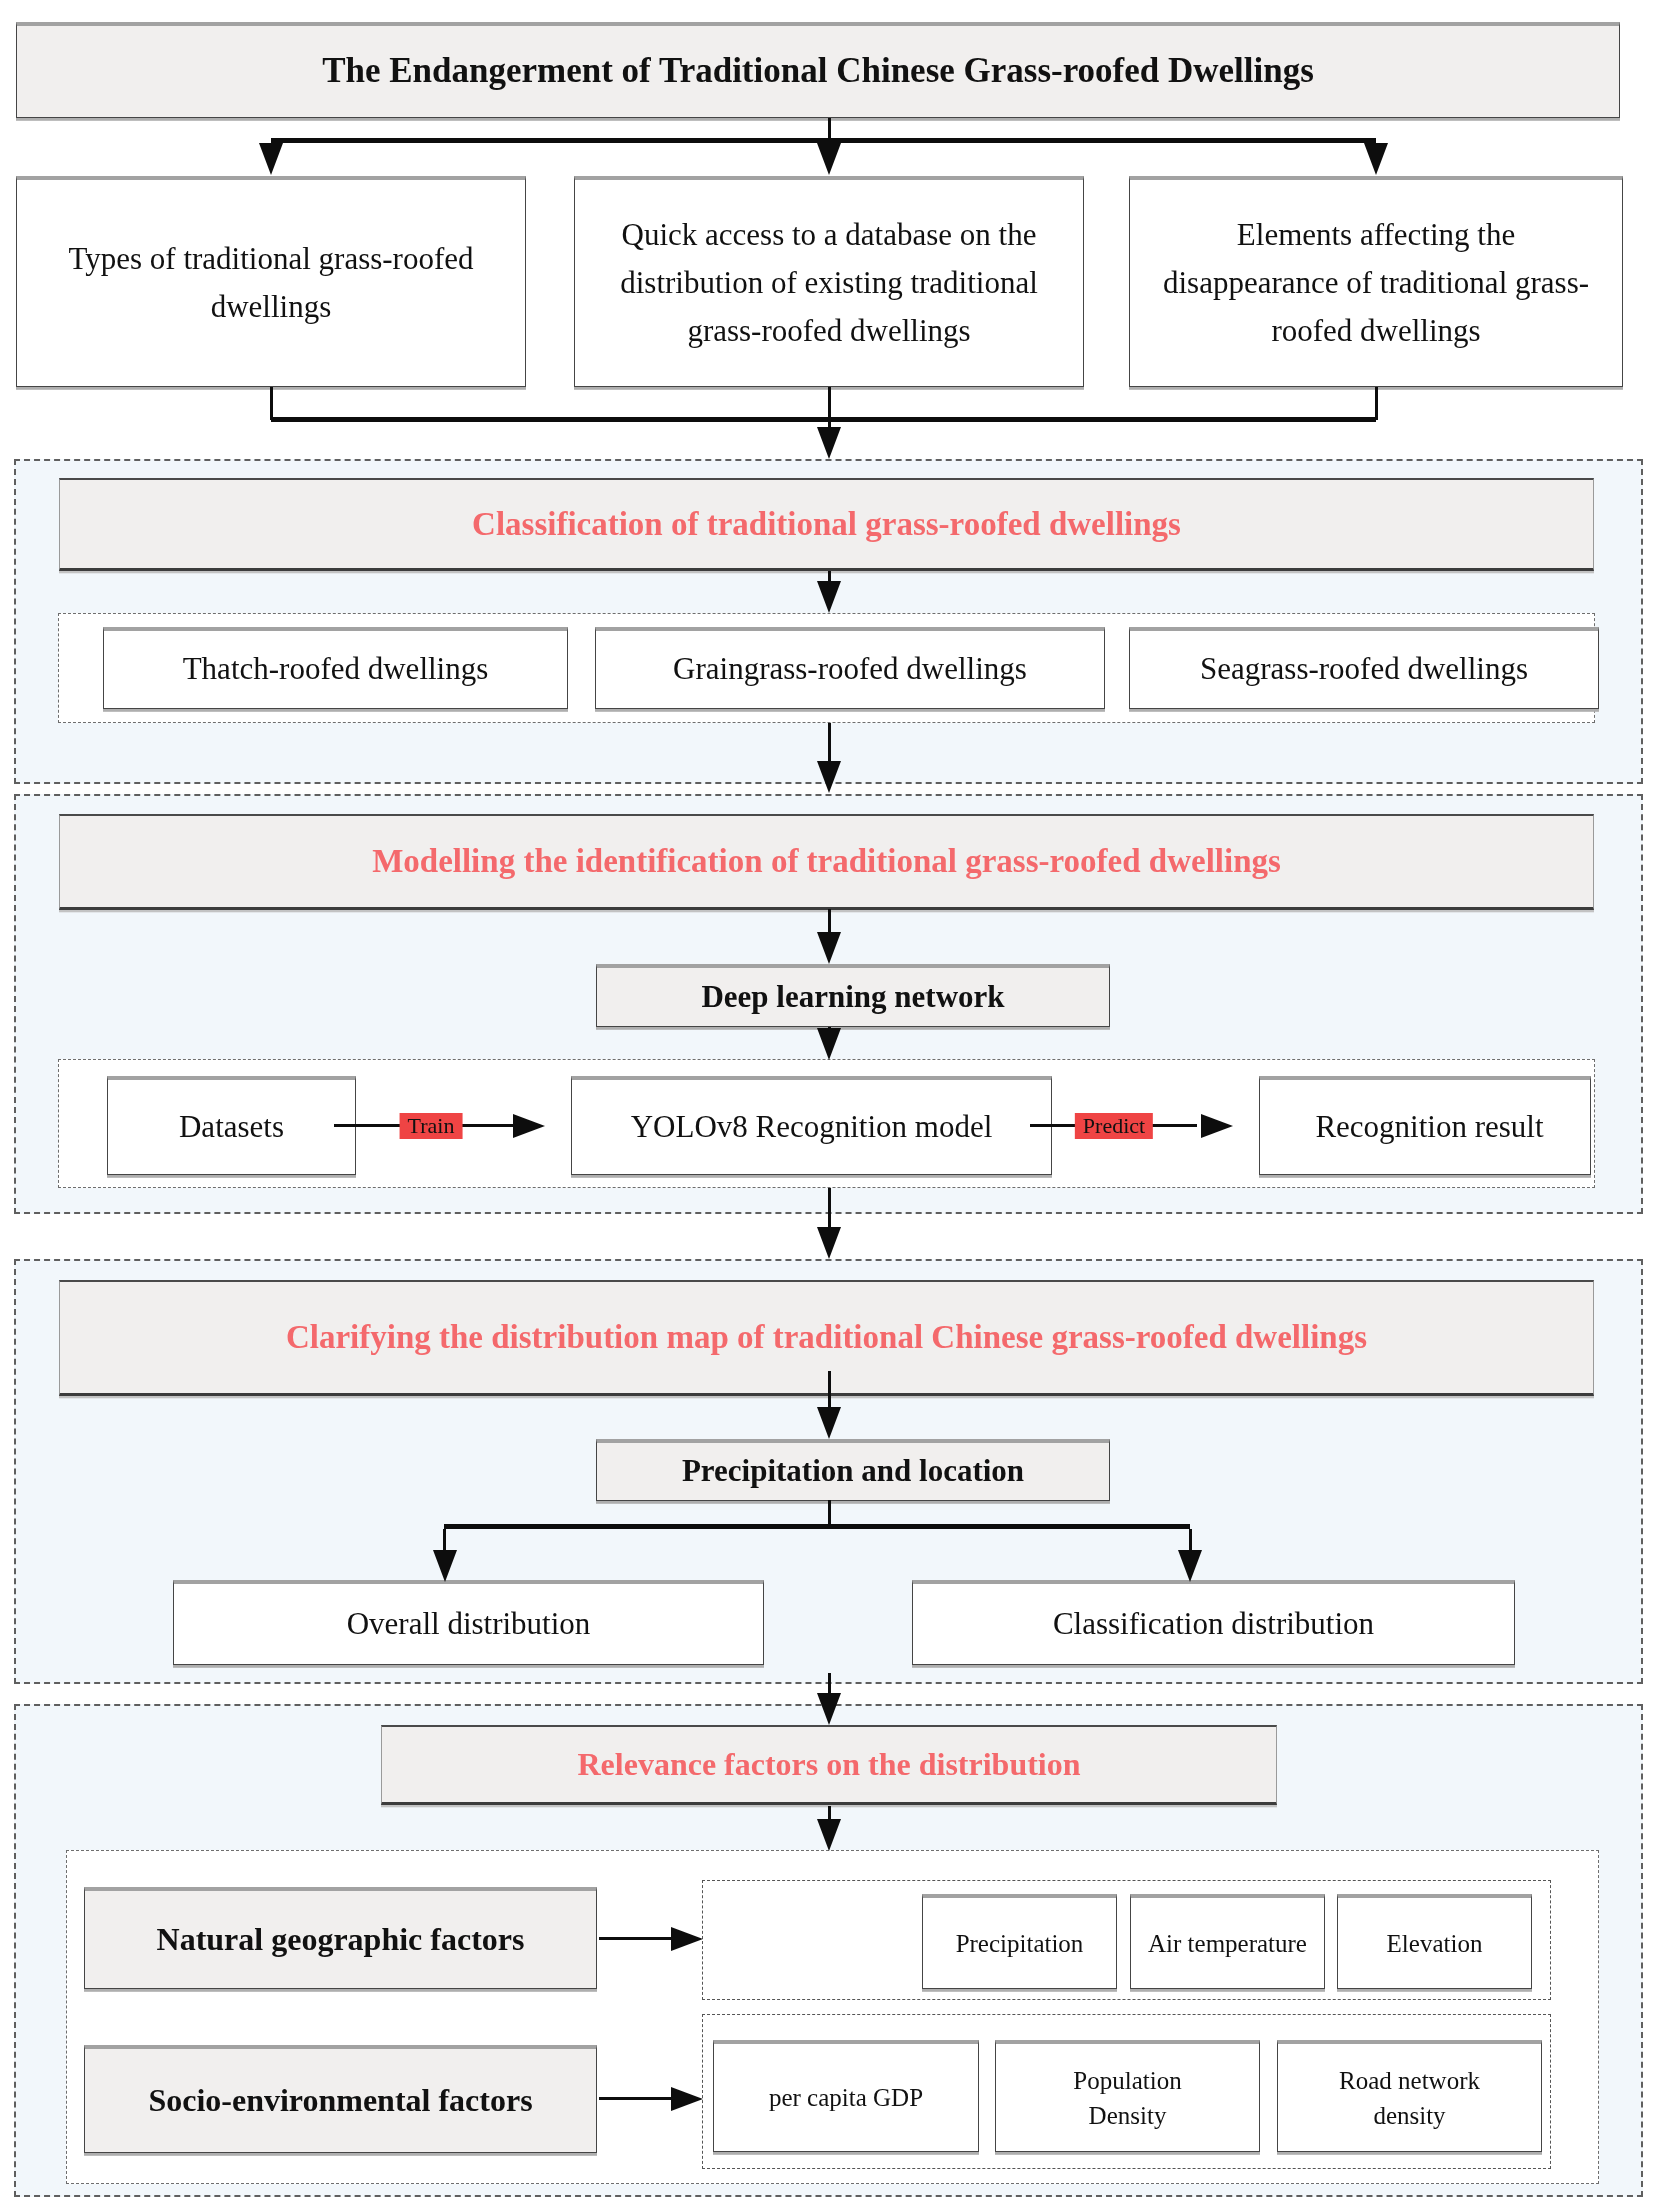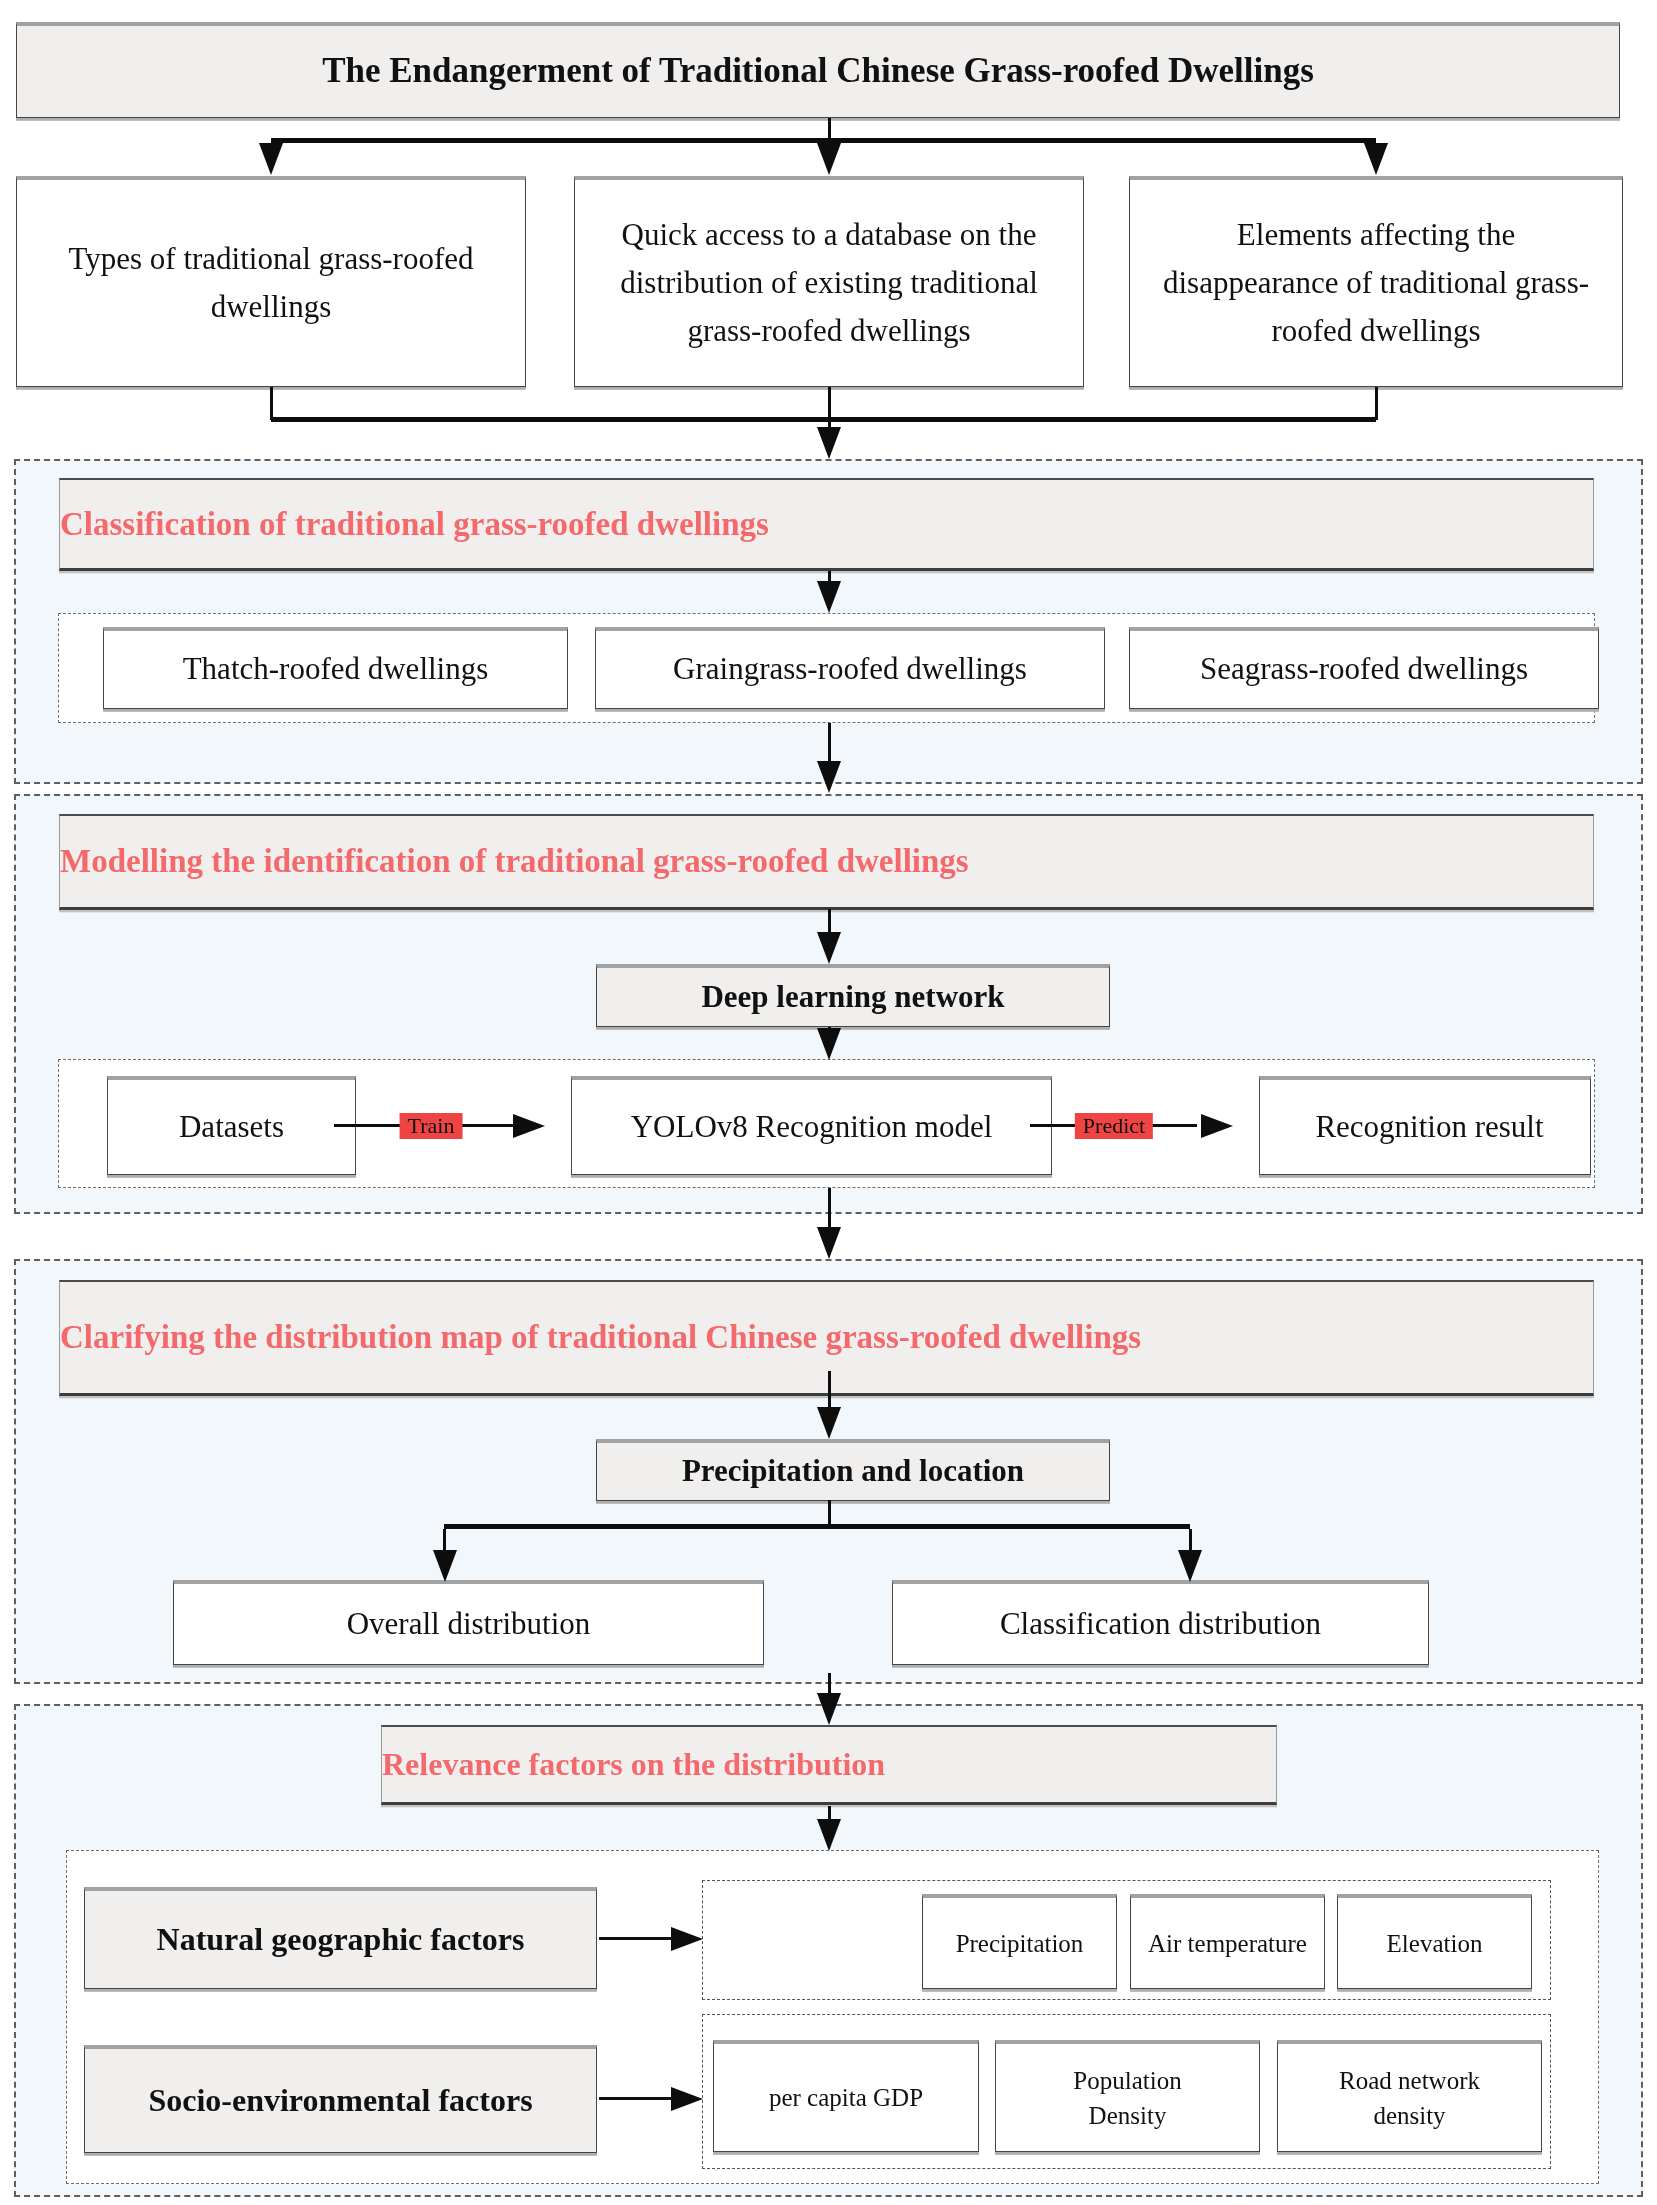--- a/index.html
+++ b/index.html
@@ -42,21 +42,21 @@
     z-index:3;
   }
   
   .hdr{
     position:absolute;box-sizing:border-box;
     background:#f1efee;
     border:1.1px solid #9a9a9a;
     border-top:2.8px solid #4a4a4a;
     border-bottom:3.4px solid #3c3c3c;
     box-shadow:0 2.3px 0 #c3c3c3;
-    display:flex;align-items:center;justify-content:flex-start;
+    display:flex;align-items:center;justify-content:center;
     text-align:center;
     color:#f4696c;font-weight:bold;font-size:33px;
     z-index:4;
   }
   
   .vl{position:absolute;width:2.8px;background:#0d0d0d;z-index:6;}
   .hl{position:absolute;height:2.8px;background:#0d0d0d;z-index:6;}
   .bar{position:absolute;height:5.1px;background:#0d0d0d;z-index:6;}
   .ah-d{position:absolute;width:0;height:0;
     border-left:12px solid transparent;border-right:12px solid transparent;
@@ -176,21 +176,21 @@
   <div class="vl" style="left:828px;top:1500px;height:27px;"></div>
   <div class="bar" style="left:444px;top:1524px;width:746px;"></div>
   <div class="vl" style="left:443px;top:1529px;height:24px;"></div>
   <div class="vl" style="left:1189px;top:1529px;height:24px;"></div>
   <div class="ah-d" style="left:433px;top:1550px;"></div>
   <div class="ah-d" style="left:1178px;top:1550px;"></div>
 
   <div class="box t54" style="left:149px;top:1580px;width:591px;height:85px;">
     <span>Overall distribution</span>
   </div>
-  <div class="box t54" style="left:868px;top:1580px;width:537px;height:85px;">
+  <div class="box t54" style="left:888px;top:1580px;width:603px;height:85px;">
     <span>Classification distribution</span>
   </div>
 
   <div class="vl" style="left:828px;top:1673px;height:27px;"></div>
   <div class="ah-d" style="left:817px;top:1693px;"></div>
 
   <div class="section" style="left:14px;top:1704px;width:1629px;height:493px;"></div>
   <div class="hdr" style="left:381px;top:1725px;width:896px;height:80px;font-size:32px;">
     <span>Relevance factors on the distribution</span>
   </div>

